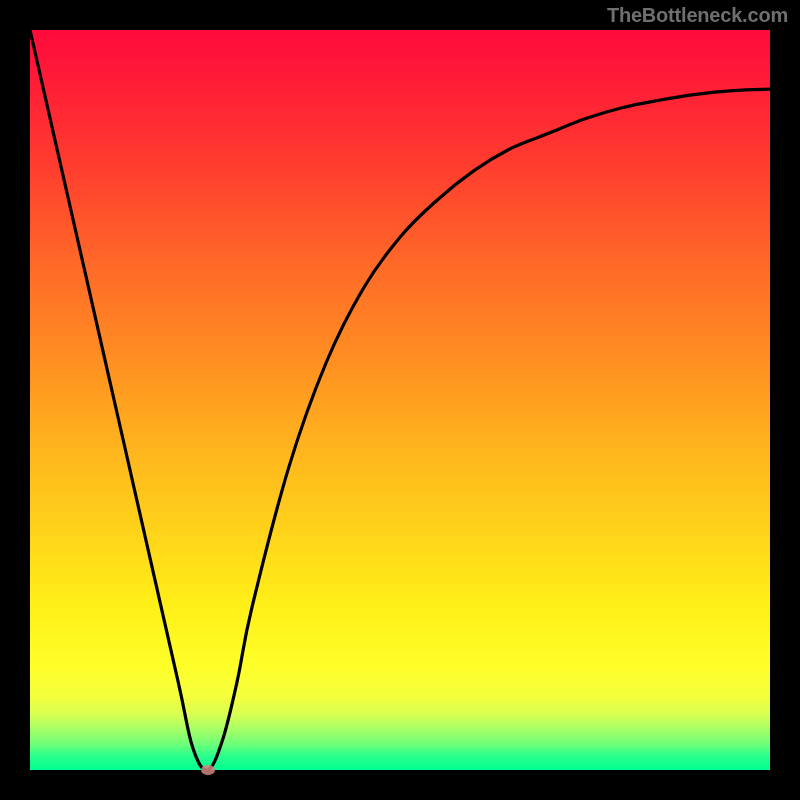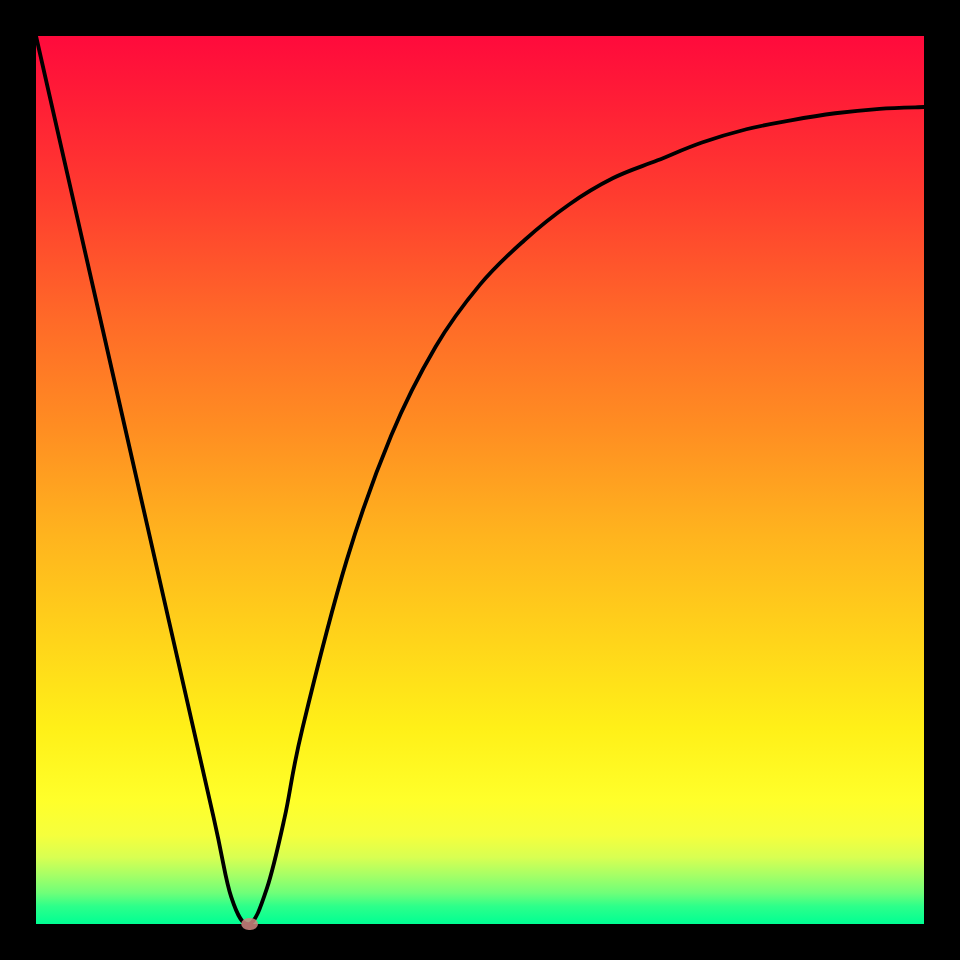--- a/index.html
+++ b/index.html
@@ -68,20 +68,21 @@
     color: #6f6f6f;
     letter-spacing: -0.2px;
     user-select: none;
   }
 </style>
 </head>
 <body>
 
 <div class="frame">
 
+  <div class="watermark">TheBottleneck.com</div>
 
   <div class="plot-area">
 
     <svg class="curve-svg" viewBox="0 0 740 740" preserveAspectRatio="none">
       <path id="curve-path" d="M 0 0 C 6.66 29.30399999999999, 23.68 104.19199999999996, 37 162.79999999999995 C 50.32 221.40799999999996, 60.68 266.99199999999996, 74 325.59999999999997 C 87.32 384.20799999999997, 97.68 429.792, 111 488.4 C 124.32 547.008, 138.676 609.908, 148 651.2 C 157.324 692.4920000000001, 157.472 701.8159999999999, 162.8 717.8 C 168.12800000000001 733.784, 172.272 741.332, 177.6 740 C 182.928 738.668, 187.072 726.384, 192.4 710.4 C 197.728 694.4159999999999, 201.872 675.176, 207.20000000000002 651.2 C 212.52800000000002 627.224, 212.67600000000002 615.8280000000001, 222 577.2 C 231.32399999999998 538.572, 245.68 480.55600000000004, 259 436.6 C 272.32 392.644, 282.68 364.96799999999996, 296 332.99999999999994 C 309.32 301.0319999999999, 319.68 281.644, 333 259 C 346.32 236.35600000000002, 356.68 223.18400000000005, 370 207.20000000000005 C 383.32 191.21600000000004, 393.68000000000006 182.18799999999996, 407.00000000000006 170.19999999999993 C 420.32000000000005 158.2119999999999, 430.68 149.9239999999999, 444 140.5999999999999 C 457.32 131.27599999999993, 467.68 125.05999999999996, 481 118.39999999999998 C 494.32 111.74, 504.68 108.92800000000003, 518 103.60000000000002 C 531.32 98.27200000000002, 541.68 93.46199999999997, 555 88.79999999999995 C 568.32 84.13799999999993, 578.68 81.02999999999993, 592 77.69999999999993 C 605.32 74.36999999999993, 615.68 72.69759999999992, 629 70.29999999999995 C 642.32 67.90239999999999, 652.68 66.1116000000001, 666 64.38000000000011 C 679.32 62.64840000000013, 689.68 61.61240000000009, 703 60.680000000000064 C 716.32 59.747600000000034, 733.34 59.46639999999996, 740 59.19999999999993" fill="none" stroke="#000" stroke-width="3.2" stroke-linecap="round" stroke-linejoin="round"></path>
     </svg>
 
     <div class="marker" id="min-marker" style="left: 177.6px; top: 740px; background: rgb(208, 134, 128);"></div>
 
   </div>

